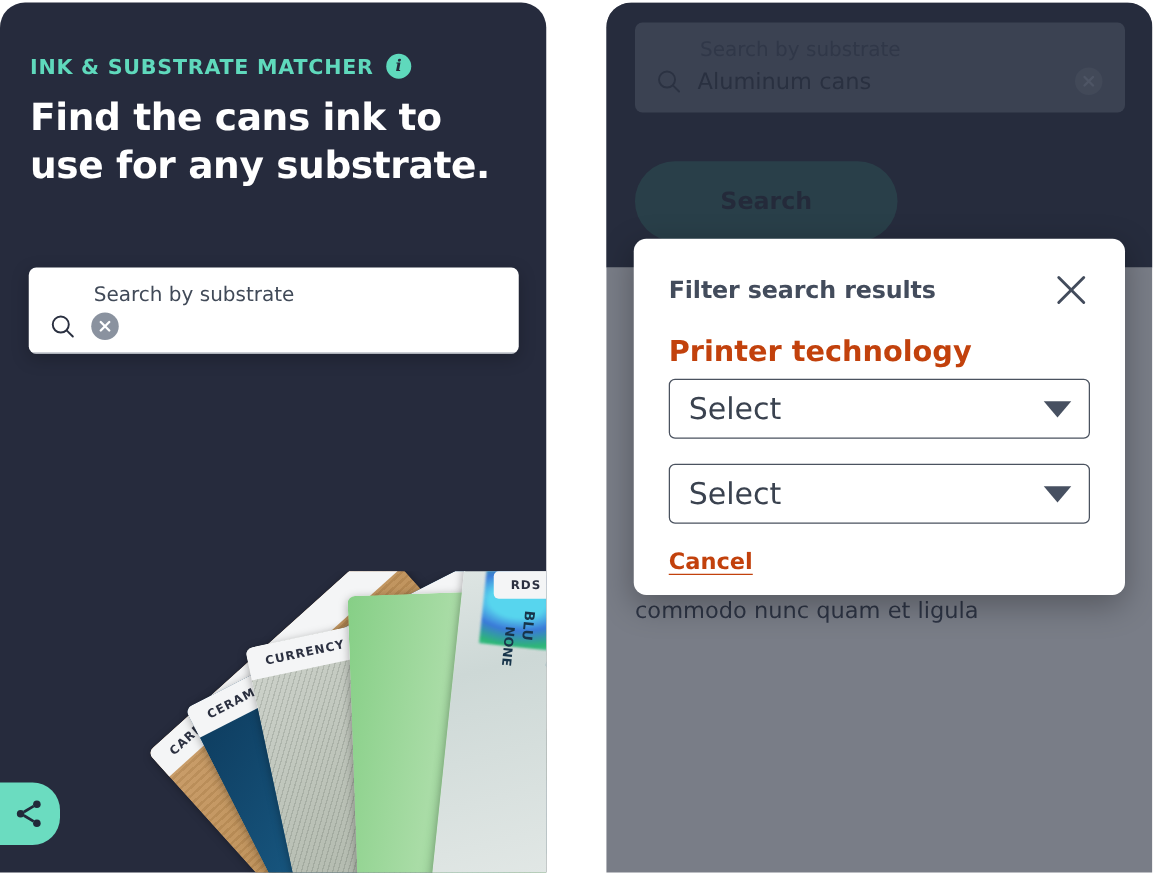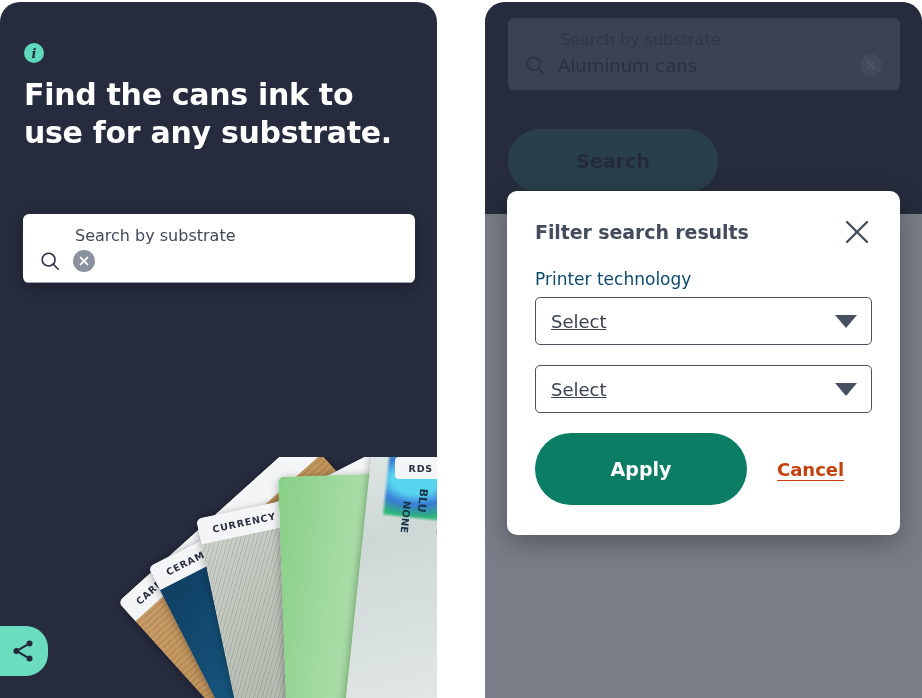--- a/index.html
+++ b/index.html
@@ -365,54 +365,55 @@
 
   
   .modal {
     position: absolute;
     left: 22px;
     top: 189px;
     width: 393px;
     background: #ffffff;
     border-radius: 10px;
     box-shadow: 0 8px 26px rgba(0,0,0,0.30);
-    padding: 26px 28px 30px 28px;
+    padding: 26px 28px 16px 28px;
     z-index: 40;
   }
   .modal-head {
     display: flex;
     align-items: center;
     justify-content: space-between;
     margin-bottom: 22px;
   }
   .modal-title {
     font-size: 19px;
     font-weight: 700;
     color: #434c5c;
     letter-spacing: -0.1px;
   }
   .close-x { width: 30px; height: 30px; cursor: pointer; }
 
   .field-label {
-    font-size: 17px;
-    color: #0c4a6e;
+    font-size: 23px;
+    color: #c2410c;
     margin-bottom: 8px;
+    font-weight: bold;
   }
   .select-box {
     height: 48px;
     border: 1px solid #4a525f;
     border-radius: 5px;
     display: flex;
     align-items: center;
     justify-content: space-between;
     padding: 0 14px 0 15px;
     margin-bottom: 20px;
     background: #fff;
   }
-  .select-box .val { font-size: 18px; color: #3a424f; text-decoration: underline; }
+  .select-box .val { font-size: 24px; color: #3a424f; }
   .caret-down {
     width: 0; height: 0;
     border-left: 11px solid transparent;
     border-right: 11px solid transparent;
     border-top: 13px solid #475061;
   }
 
   .modal-actions {
     display: flex;
     align-items: center;
@@ -444,20 +445,21 @@
   }
 </style>
 </head>
 <body>
 
 <div class="stage" data-name="screenshot-root">
 
   <div class="panel-left" data-name="left-phone-panel">
 
     <div class="eyebrow-row" data-name="eyebrow-row">
+      <div data-name="eyebrow-label">INK &amp; SUBSTRATE MATCHER</div>
       <div class="info-icon" data-name="info-icon">i</div>
     </div>
     <style>.eyebrow-row > [data-name="eyebrow-label"]{color:#5fd9bc;font-size:16.5px;font-weight:700;letter-spacing:.6px;}</style>
 
     <div class="hero-title" data-name="page-title">Find the cans ink to use for any substrate.</div>
 
     <div class="search-card" data-name="substrate-search-card">
       <div class="search-top" data-name="search-field-wrapper">
         <div class="search-label" data-name="search-label">Search by substrate</div>
         <div class="search-row" data-name="search-row">
@@ -580,19 +582,18 @@
         <span class="val" data-name="printer-technology-value">Select</span>
         <span class="caret-down" data-name="chevron-down-icon"></span>
       </div>
 
       <div class="select-box" data-name="printhead-select">
         <span class="val" data-name="printhead-value">Select</span>
         <span class="caret-down" data-name="chevron-down-icon"></span>
       </div>
 
       <div class="modal-actions" data-name="dialog-actions">
-        <button class="apply-btn" data-name="apply-button">Apply</button>
         <span class="cancel-link" data-name="cancel-link">Cancel</span>
       </div>
     </div>
   </div>
 
 </div>
 
 </body></html>

